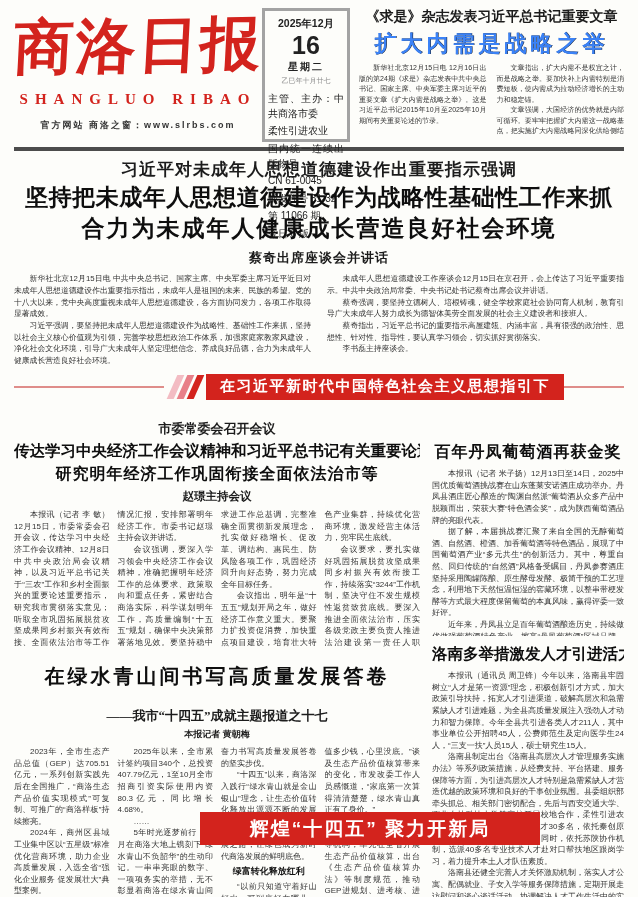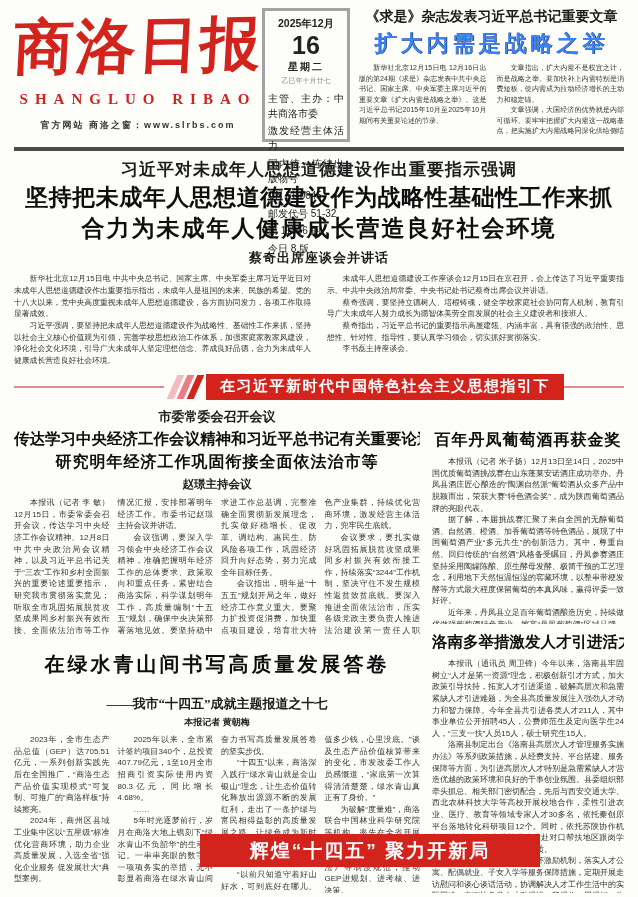--- a/index.html
+++ b/index.html
@@ -51,21 +51,21 @@
   .lead { text-align: center; margin-top: 7px; }
   .lead-kicker { font-size: 17px; font-weight: bold; letter-spacing: 1px; }
   .lead-h1 { font-size: 23px; font-weight: 900; line-height: 1.4; letter-spacing: 0.5px; color: #0e0e0e; }
   .lead-h2 { font-size: 23px; font-weight: 900; line-height: 1.35; letter-spacing: 2px; color: #0e0e0e; }
   .lead-sub { font-size: 13px; font-weight: bold; margin: 5px 0 6px; letter-spacing: 1px; }
   .lead-body {
     height: 94px; overflow: hidden; column-count: 2; column-gap: 16px; column-fill: auto;
     font-size: 7.8px; line-height: 1.5; color: #333; text-align: justify;
   }
   
-  .banner-row { display: flex; align-items: center; height: 30px; margin: 5px 0 4px; }
+  .banner-row { display: flex; align-items: center; height: 30px; margin: 5px 0 16px; }
   .banner-line { height: 2px; background: #df8d8a; }
   .banner-line.left { width: 150px; }
   .banner-line.right { flex: 1; }
   .banner-stripes { display: flex; align-items: stretch; height: 24px; margin: 0 4px 0 8px; }
   .stripe { width: 7px; margin-right: 3px; transform: skewX(-24deg); }
   .stripe.s1 { background: #f3bcc3; }
   .stripe.s2 { background: #e87f88; }
   .stripe.s3 { background: #d3231d; }
   .banner-box {
     background: #d3231d; color: #fff; font-size: 15px; font-weight: bold;
@@ -93,21 +93,21 @@
     font-size: 8px; line-height: 1.45; color: #333; text-align: left;
   }
   
   .rail { display: flex; flex-direction: column; overflow: hidden; }
   .wine-h { text-align: center; font-size: 16px; font-weight: 700; letter-spacing: 1px; margin-top: 24px; white-space: nowrap; color: #0e0e0e; }
   .wine-body { height: 168px; overflow: hidden; margin-top: 5px; font-size: 8px; line-height: 1.45; color: #333; }
   .talent-h { text-align: center; font-size: 15.5px; font-weight: 900; margin-top: 8px; white-space: nowrap; color: #0e0e0e; }
   .talent-body { flex: 1; overflow: hidden; margin-top: 5px; font-size: 8px; line-height: 1.45; color: #333; }
   
   .bottom-banner {
-    position: absolute; left: 200px; top: 834px; width: 340px; height: 33px;
+    position: absolute; left: 200px; top: 812px; width: 340px; height: 33px;
     background: #d3231d; color: #fff; display: flex; align-items: center; justify-content: center;
     font-size: 19px; font-weight: 900; letter-spacing: 2px; white-space: nowrap;
   }
 </style>
 </head>
 <body>
 
 <div class="page">
 
   <div class="masthead">
@@ -116,21 +116,21 @@
       <div class="brand-py">SHANGLUO RIBAO</div>
       <div class="brand-site">官方网站 商洛之窗：www.slrbs.com</div>
     </div>
     <div class="datebox">
       <div class="ym">2025年12月</div>
       <div class="day">16</div>
       <div class="weekday">星期二</div>
       <div class="lunar">乙巳年十月廿七</div>
       <div class="pub-lines">
           <p class="para">主管、主办：中共商洛市委</p>
-          <p class="para">激发经营主体活力</p>
+          <p class="para">柔性引进农业</p>
           <p class="para">国内统一连续出版物号</p>
           <p class="para">CN 61-0045</p>
           <p class="para">邮发代号 51-32</p>
           <p class="para">第 11066 期</p>
           <p class="para">今日 8 版</p>
         </div>
     </div>
     <div class="qiushi">
       <div class="qiushi-kicker">《求是》杂志发表习近平总书记重要文章</div>
       <div class="qiushi-headline">扩大内需是战略之举</div>

